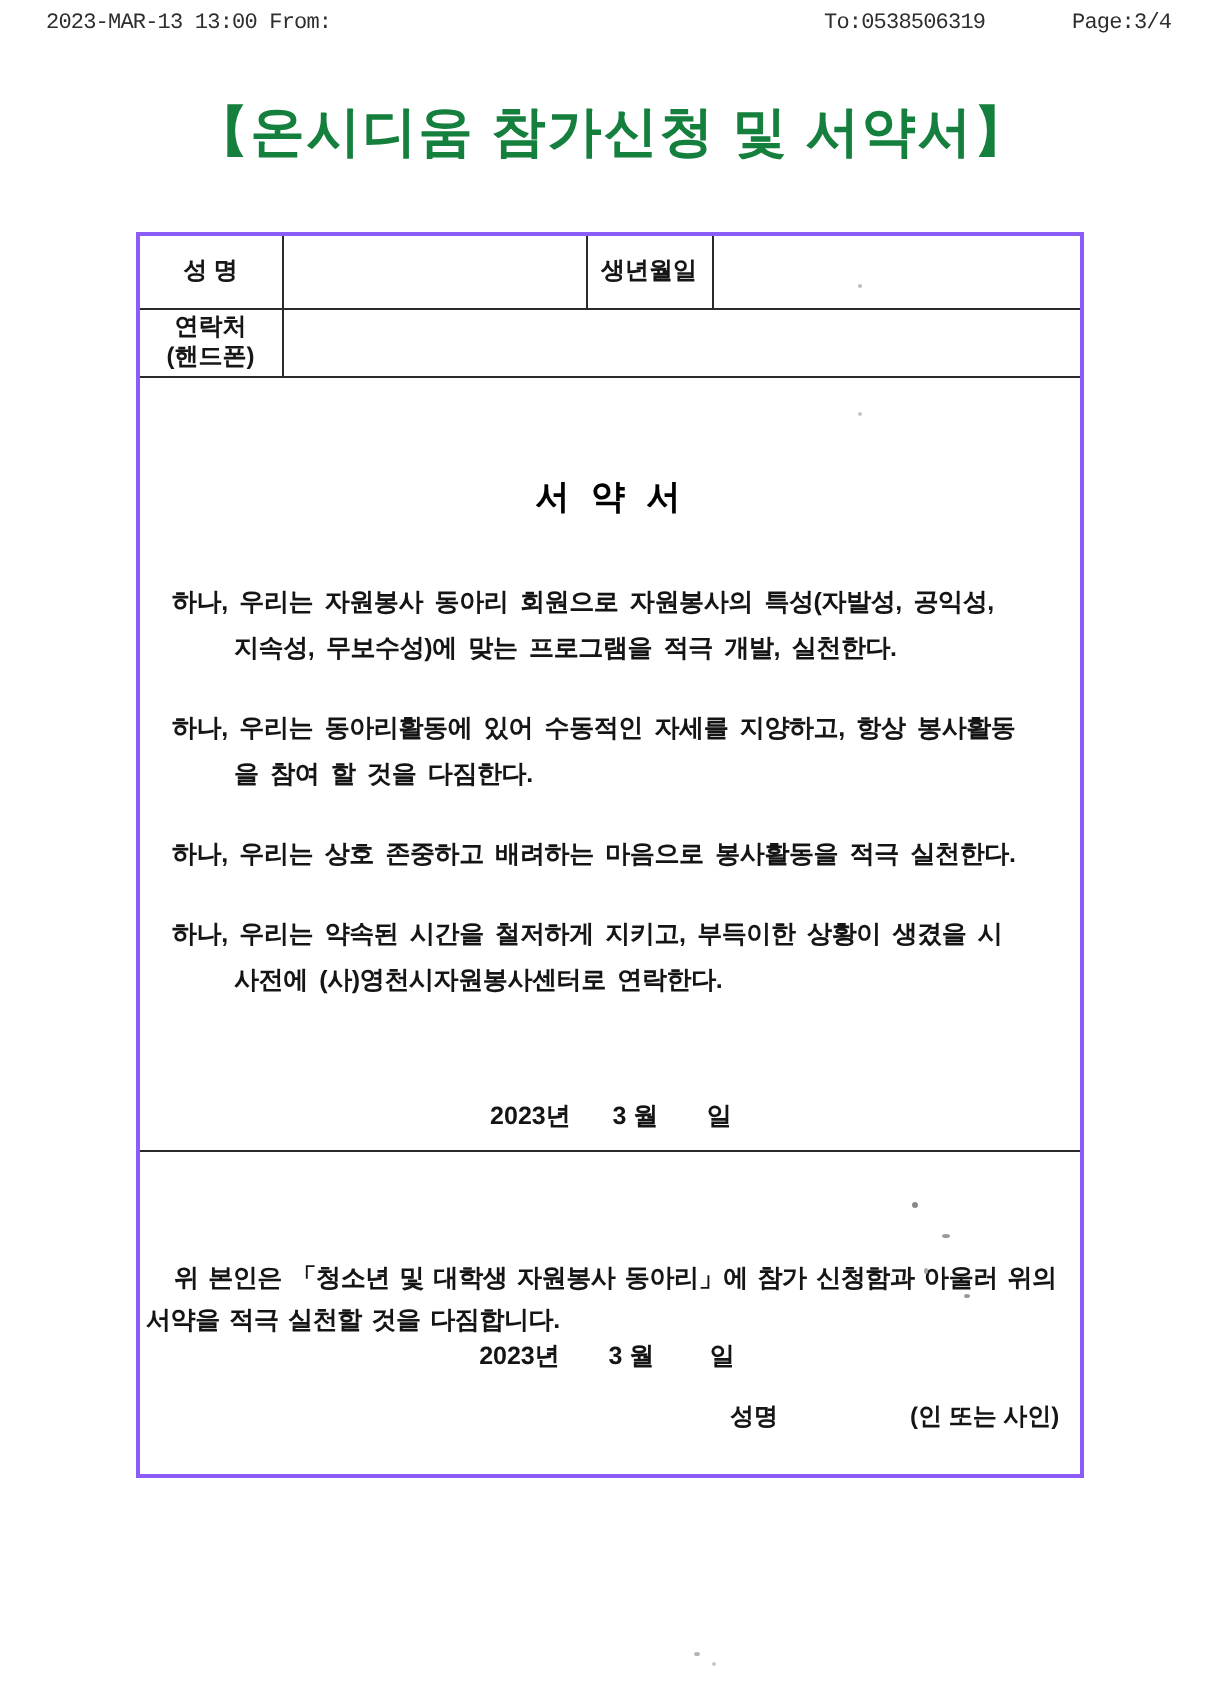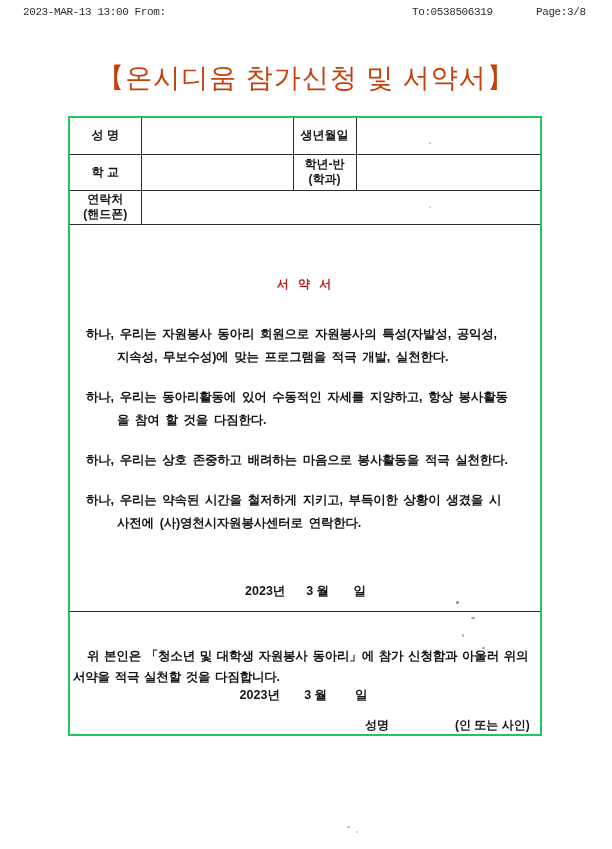--- a/index.html
+++ b/index.html
@@ -16,50 +16,50 @@
     position:absolute;top:6px;left:0;width:612px;height:16px;
     font-family:Liberation Mono, monospace;
     font-size:11px;color:#2e2e2e;letter-spacing:-0.4px;
   }
   .fax-from{position:absolute;left:23px;top:0;}
   .fax-to{position:absolute;left:412px;top:0;}
   .fax-page{position:absolute;left:536px;top:0;}
 
   
   .doc-title{
-    position:absolute;top:60px;left:0;width:612px;
+    position:absolute;top:48px;left:0;width:612px;
     margin:0;text-align:center;
-    font-size:27px;font-weight:400;letter-spacing:1px;
-    color:#c2410c;
+    font-size:27px;font-weight:700;letter-spacing:1px;
+    color:#15803d;
     white-space:pre;
   }
 
   
   table.form{
     position:absolute;left:68px;top:116px;
     width:472px;border-collapse:collapse;table-layout:fixed;
   }
   table.form td{
     border:1.6px solid #2b2b2b;
     padding:0;vertical-align:middle;
   }
-  table.form{border:2px solid #22c55e;}
+  table.form{border:2px solid #8b5cf6;}
   td.lbl{
     text-align:center;font-weight:700;font-size:12px;
     white-space:pre-line;line-height:15px;color:#161616;
   }
   tr.r1{height:37px;} tr.r2{height:36px;} tr.r3{height:34px;}
-  tr.r4{height:387px;} tr.r5{height:124px;}
+  tr.r4{height:387px;} tr.r5{height:163px;}
   td.big{vertical-align:top;}
 
   
   .pledge-inner{padding:26px 15px 0 16px;}
   .pledge-heading{
-    text-align:center;font-size:12px;font-weight:800;
-    letter-spacing:3px;margin:14px 0 30px 0;white-space:pre;color:#b91c1c;
+    text-align:center;font-size:17px;font-weight:800;
+    letter-spacing:3px;margin:14px 0 30px 0;white-space:pre;color:#000000;
   }
   .pledge-item{
     font-size:12.5px;font-weight:700;line-height:23px;
     word-spacing:2.5px;letter-spacing:-0.2px;
     padding-left:31px;text-indent:-31px;
     margin:0 12px 17px 0;color:#151515;
   }
   .pledge-date{
     text-align:center;font-size:12.5px;font-weight:700;
     margin-top:48px;white-space:pre;color:#151515;
@@ -94,44 +94,37 @@
   .s8{left:356px;top:831px;width:2px;height:2px;background:#c9c9c9;}
 </style>
 </head>
 <body>
 
 <div class="page">
 
   <div class="fax-header">
     <span class="fax-from">2023-MAR-13 13:00 From:</span>
     <span class="fax-to">To:0538506319</span>
-    <span class="fax-page">Page:3/8</span>
+    <span class="fax-page">Page:3/4</span>
   </div>
 
   <h1 class="doc-title">【온시디움 참가신청 및 서약서】</h1>
 
   <table class="form">
     <colgroup>
       <col style="width:72px">
         <col style="width:152px">
         <col style="width:63px">
         <col style="width:185px">
     </colgroup>
     <tbody>
         <tr class="r1">
       <td class="lbl">성    명</td>
       <td></td>
       <td class="lbl">생년월일</td>
-      <td></td>
-    </tr>
-    <tr class="r2">
-      <td class="lbl">학    교</td>
-      <td></td>
-      <td class="lbl">학년-반
-(학과)</td>
       <td></td>
     </tr>
     <tr class="r3">
       <td class="lbl">연락처
 (핸드폰)</td>
       <td colspan="3"></td>
     </tr>
     <tr class="r4">
       <td colspan="4" class="big">
         <div class="pledge-inner">

